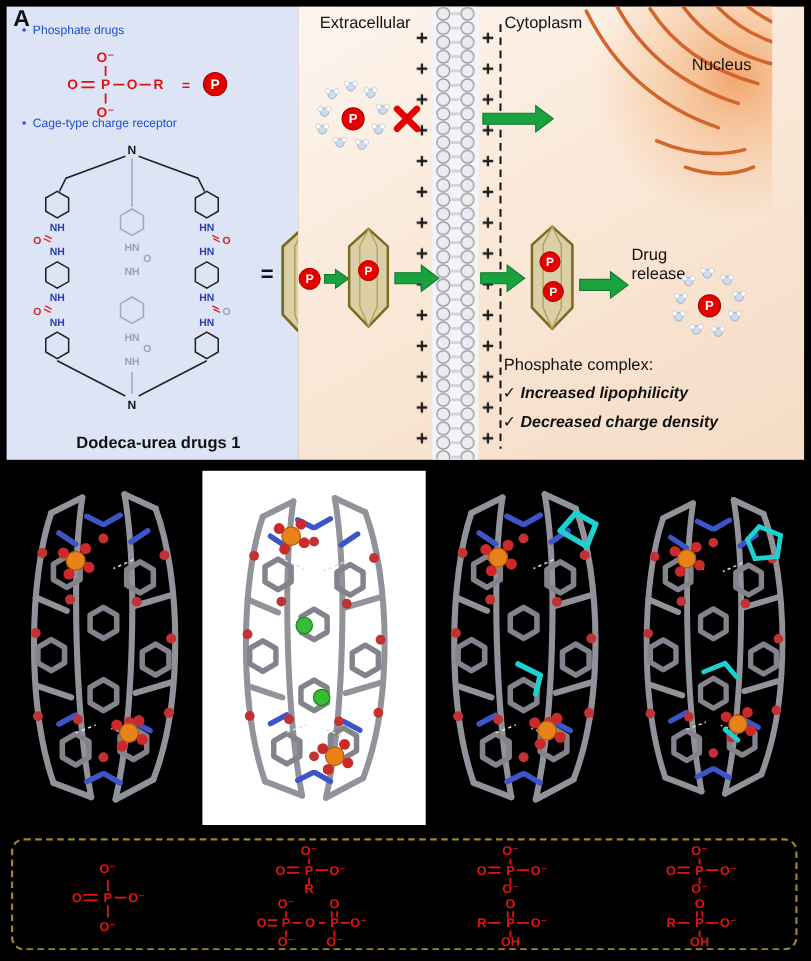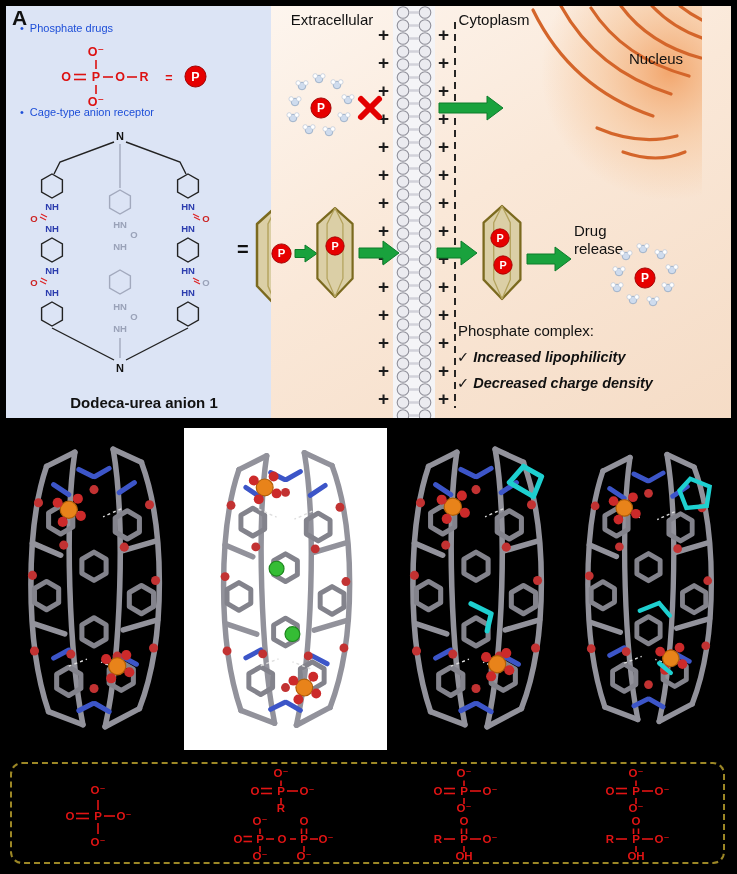--- a/index.html
+++ b/index.html
@@ -142,21 +142,21 @@
         <text x="12" y="41">O</text>
         <text x="42" y="41">P</text>
         <text x="66" y="41">O</text>
         <text x="90" y="41">R</text>
         <text x="42" y="66">O⁻</text>
         <text x="115" y="42" font-size="18" font-weight="bold" fill="#111" text-anchor="middle">=</text>
         <use href="#pbadge" x="130" y="25" width="23" height="23"></use>
       </svg>
 
       <div class="bullet-line" style="left:14px;top:100px">
-        <span class="b">•</span><span>Cage-type anion receptor</span>
+        <span class="b">•</span><span>Cage-type charge receptor</span>
       </div>
 
       <svg class="abs" style="left:2px;top:120px" width="230" height="262" viewBox="0 0 230 262">
         <g stroke="#222" stroke-width="1.4" fill="none">
           <path d="M106,16 L52,36 L46,48"></path>
           <path d="M118,16 L172,36 L178,48"></path>
           <path d="M44,202 L106,234"></path>
           <path d="M180,202 L118,234"></path>
         </g>
         <g stroke="#a2a9bd" stroke-width="1.4" fill="none">
@@ -207,21 +207,21 @@
         <text class="nh gr" x="112" y="206">NH</text>
       </svg>
 
       <div id="eq2" style="left:231px;top:232px">=</div>
 
       <svg class="abs" style="left:246px;top:198px" width="50" height="105">
         <use href="#lantern" width="50" height="105"></use>
       </svg>
 
       <div id="cageCaption">
-        <span>Dodeca-urea anion</span>&nbsp;<span>1</span>
+        <span>Dodeca-urea drugs</span>&nbsp;<span>1</span>
       </div>
     </div>
 
     <div id="paRight">
       <svg width="431" height="412" viewBox="0 0 431 412">
         <defs>
           <radialGradient id="nucGlow" cx="50%" cy="50%" r="50%">
             <stop offset="0%" stop-color="#f2a368" stop-opacity="0.95"></stop>
             <stop offset="55%" stop-color="#f6c294" stop-opacity="0.55"></stop>
             <stop offset="100%" stop-color="#f6c294" stop-opacity="0"></stop>

